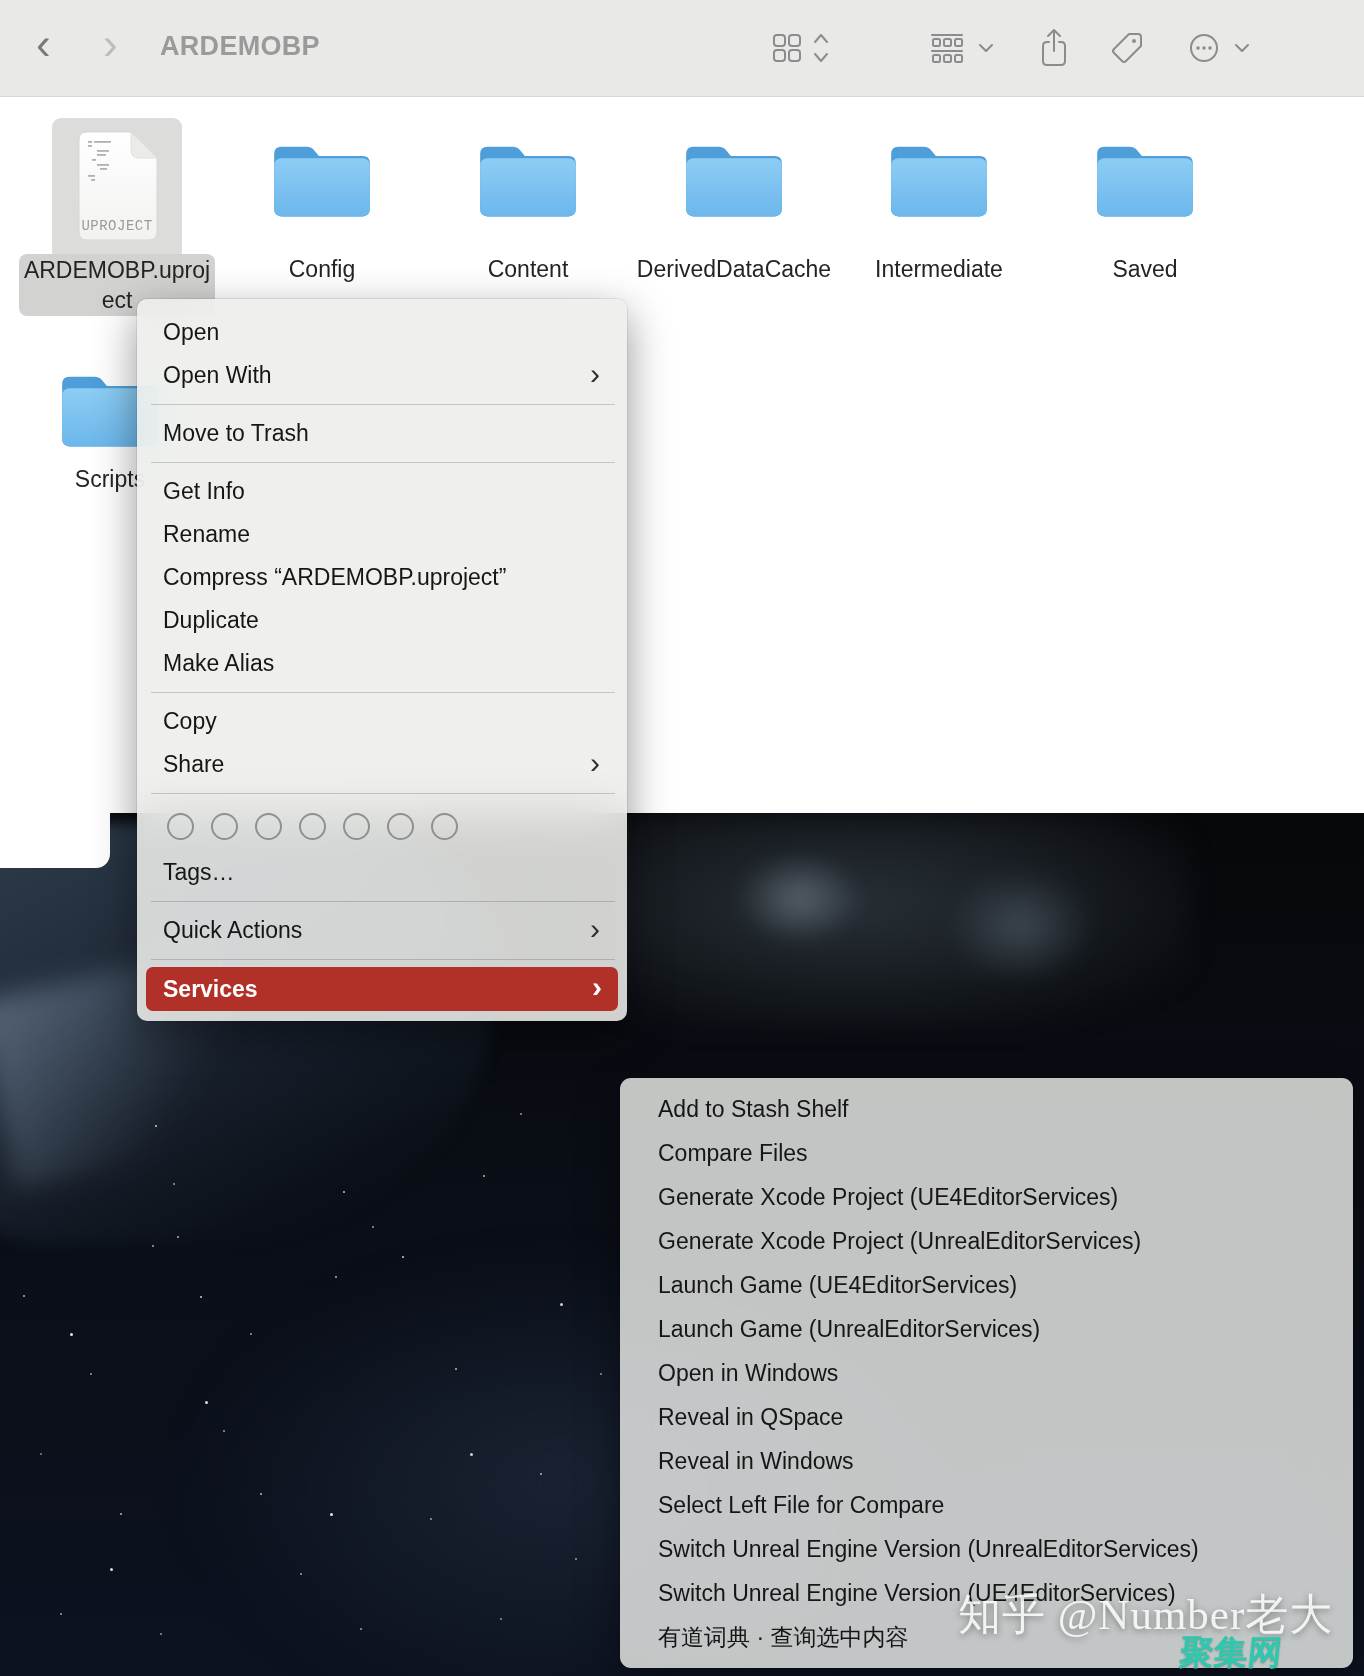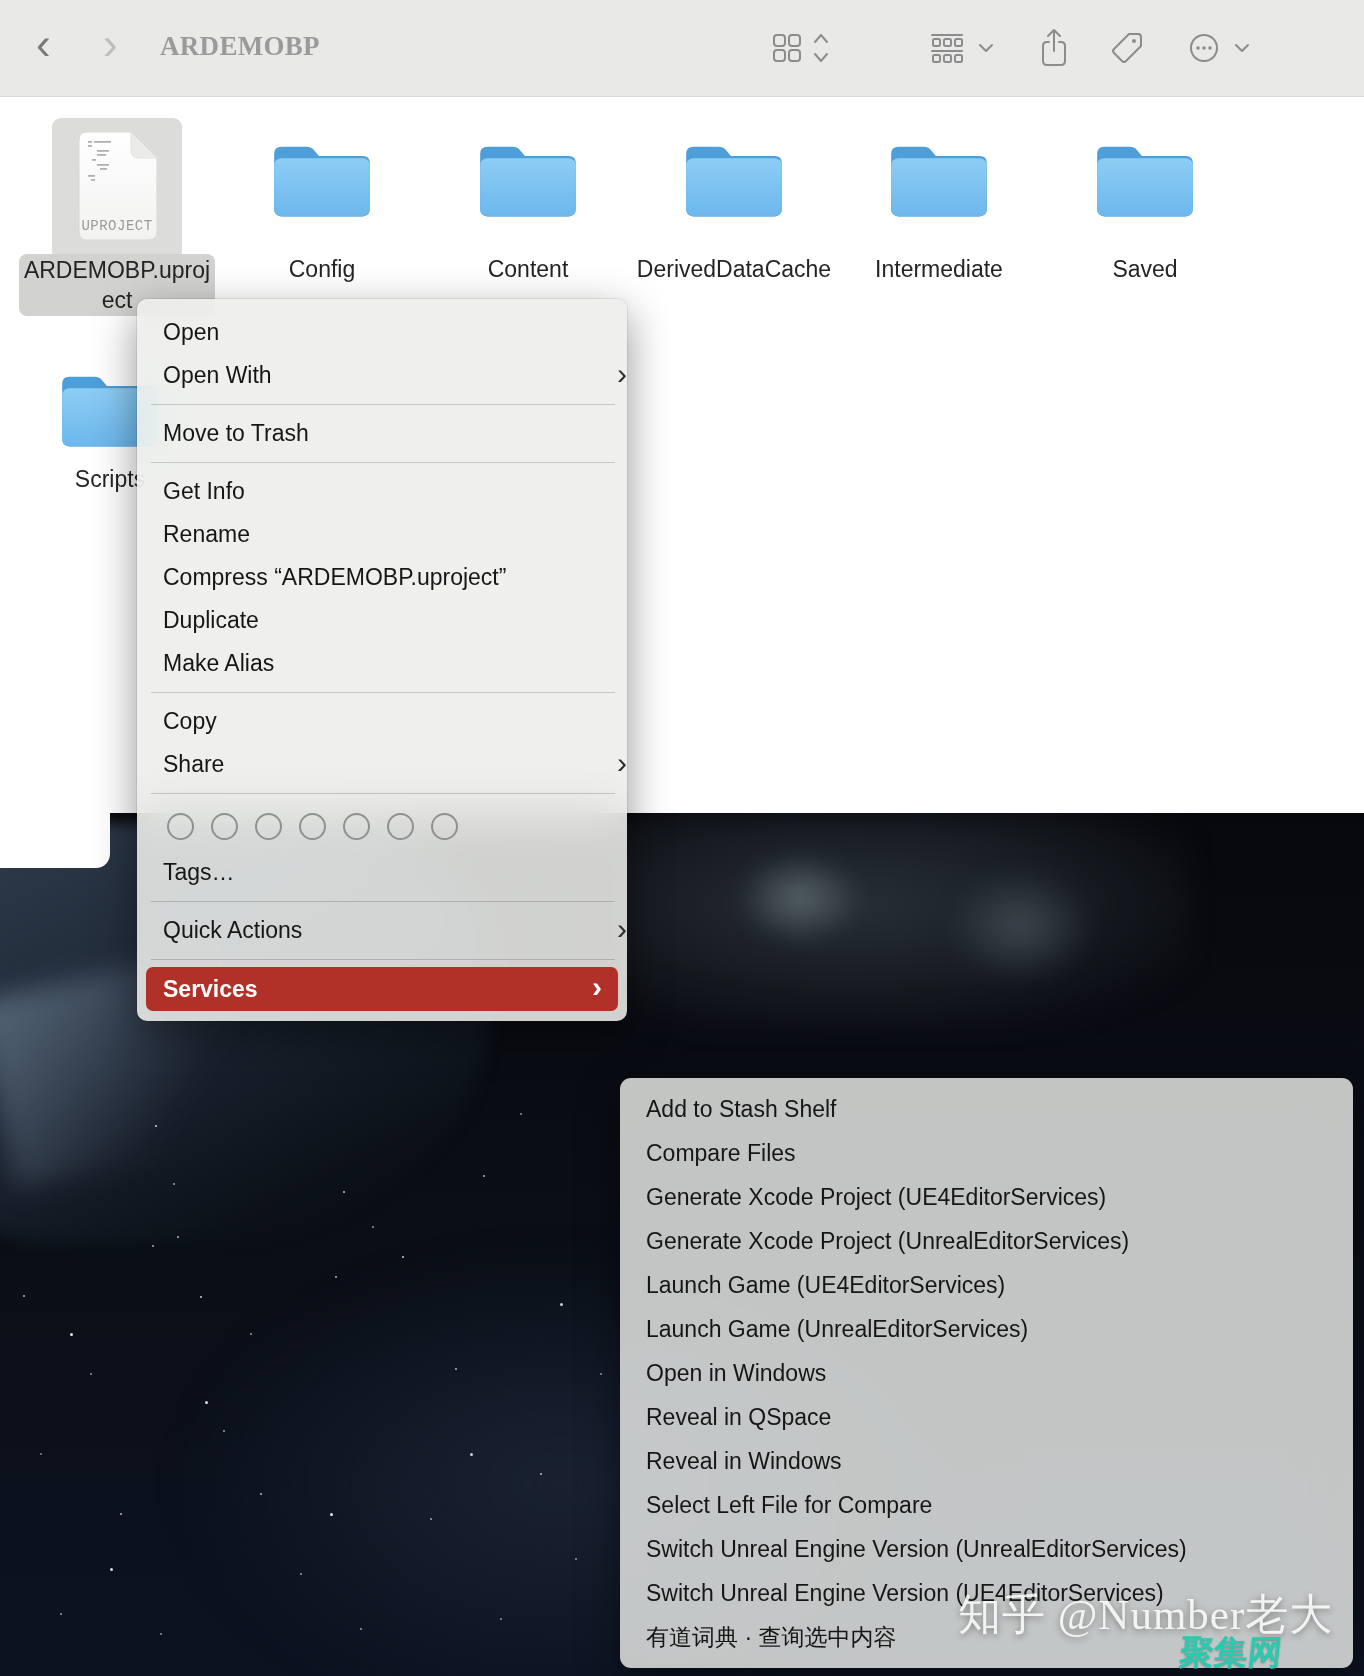--- a/index.html
+++ b/index.html
@@ -41,21 +41,21 @@
     470px 640px rgba(255,255,255,.8),110px 755px rgba(255,255,255,.85),560px 490px rgba(255,255,255,.8);}
   .window-corner{position:absolute;left:0;top:813px;width:110px;height:55px;background:#ffffff;
     border-radius:0 0 14px 0;}
 
   
   .finder{position:absolute;left:0;top:0;width:1364px;height:813px;background:#ffffff;}
   .toolbar{position:absolute;left:0;top:0;width:100%;height:97px;background:#e9e9e7;border-bottom:1px solid #d8d8d6;}
   .nav-chev{position:absolute;top:14px;font-size:44px;line-height:60px;font-weight:400;}
   .back{left:36px;color:#7a7a7a;}
   .fwd{left:103px;color:#bdbdbd;}
-  .win-title{position:absolute;left:160px;top:31px;font-size:27px;font-weight:700;color:#9a9a9a;letter-spacing:.3px;font-family:Liberation Serif, serif;}
+  .win-title{position:absolute;left:160px;top:31px;font-size:27px;font-weight:700;color:#9a9a9a;letter-spacing:.3px;}
   .tbtn{position:absolute;top:26px;width:44px;height:44px;display:flex;align-items:center;justify-content:center;}
   .tbtn svg{stroke:#8c8c8c;fill:none;stroke-width:2;stroke-linecap:round;stroke-linejoin:round;}
 
   
   .cell{position:absolute;top:116px;width:204px;height:214px;text-align:center;}
   .folder-svg{position:absolute;top:20px;left:50%;transform:translateX(-50%);width:104px;height:88px;}
   .label{position:absolute;top:138px;left:50%;transform:translateX(-50%);width:200px;
     font-size:23px;line-height:30px;color:#242424;word-break:break-all;}
   .sel-box{position:absolute;top:2px;left:50%;transform:translateX(-50%);width:130px;height:142px;
     background:#dcdcdb;border-radius:9px;}
@@ -65,31 +65,31 @@
   .sel-label{background:#d2d2d1;border-radius:8px;padding:1px 2px;width:196px;}
   .cell-scripts{top:366px;left:8px;}
   .cell-scripts .folder-svg{top:0;}
   .cell-scripts .label{top:98px;}
 
   
   .menu{position:absolute;left:137px;top:299px;width:490px;padding:12px 0 10px;
     background:rgba(237,238,234,.88);backdrop-filter:blur(24px) saturate(1.4);
     border-radius:10px;box-shadow:0 14px 44px rgba(0,0,0,.42),0 0 0 1px rgba(0,0,0,.08);z-index:10;}
   .mi{height:43px;display:flex;align-items:center;justify-content:space-between;
-    padding:0 0 0 26px;font-size:23px;color:#161616;}
+    padding:0 27px 0 26px;font-size:23px;color:#161616;}
   .sep{height:1px;background:rgba(50,50,50,.22);margin:7px 12px 7px 14px;}
   .chev{font-size:30px;line-height:20px;color:#2e2e2e;transform:translateY(-2px);}
   .tagrow{height:50px;display:flex;align-items:center;gap:17px;padding-left:30px;}
   .tagcircle{width:27px;height:27px;border:2px solid #8f9190;border-radius:50%;}
   .mi-services{height:44px;margin:2px 9px 0;border-radius:7px;background:#b13129;
     color:#ffffff;padding:0 16px 0 17px;font-weight:600;}
   .mi-services .chev{color:#ffffff;}
 
   
-  .submenu{position:absolute;left:620px;top:1078px;width:733px;padding:9px 0;
+  .submenu{position:absolute;left:620px;top:1078px;width:733px;padding:9px 12px;
     background:rgba(237,238,234,.82);backdrop-filter:blur(24px) saturate(1.4);
     border-radius:11px;box-shadow:0 14px 44px rgba(0,0,0,.45),0 0 0 1px rgba(0,0,0,.1);z-index:11;}
   .smi{height:44px;display:flex;align-items:center;padding:0 20px 0 26px;font-size:23px;color:#161616;}
 
   
   .wm1{position:absolute;left:958px;top:1586px;font-size:43px;color:rgba(255,255,255,.85);
     text-shadow:0 2px 7px rgba(0,0,0,.4);z-index:20;letter-spacing:1px;font-family:Liberation Serif, serif;}
   .wm2{position:absolute;left:1180px;top:1630px;font-size:34px;font-weight:700;color:#2cc9ae;
     transform:skewX(-6deg);z-index:20;text-shadow:0 1px 2px rgba(0,0,0,.3);}
 </style>

